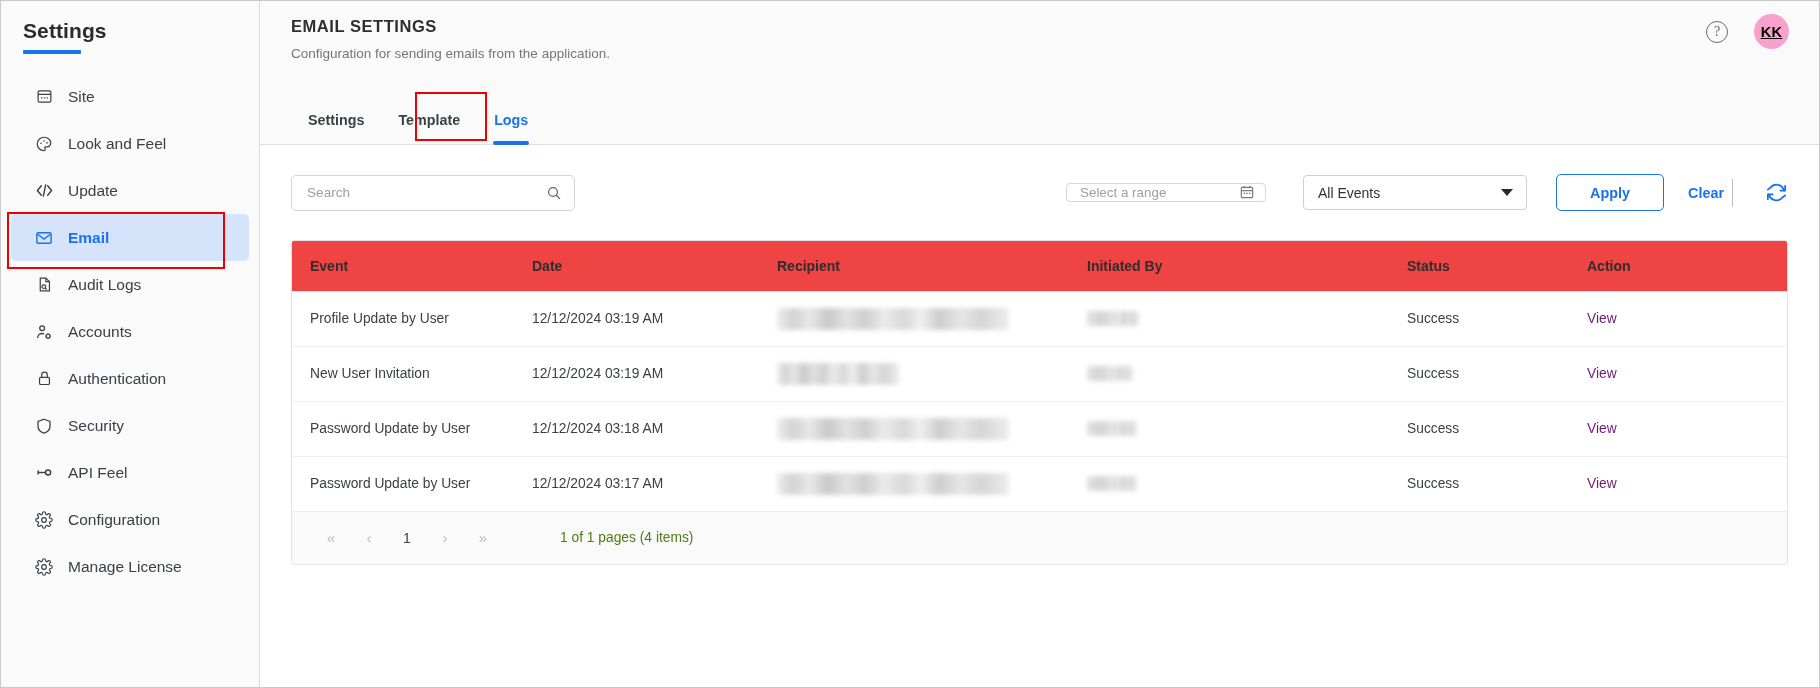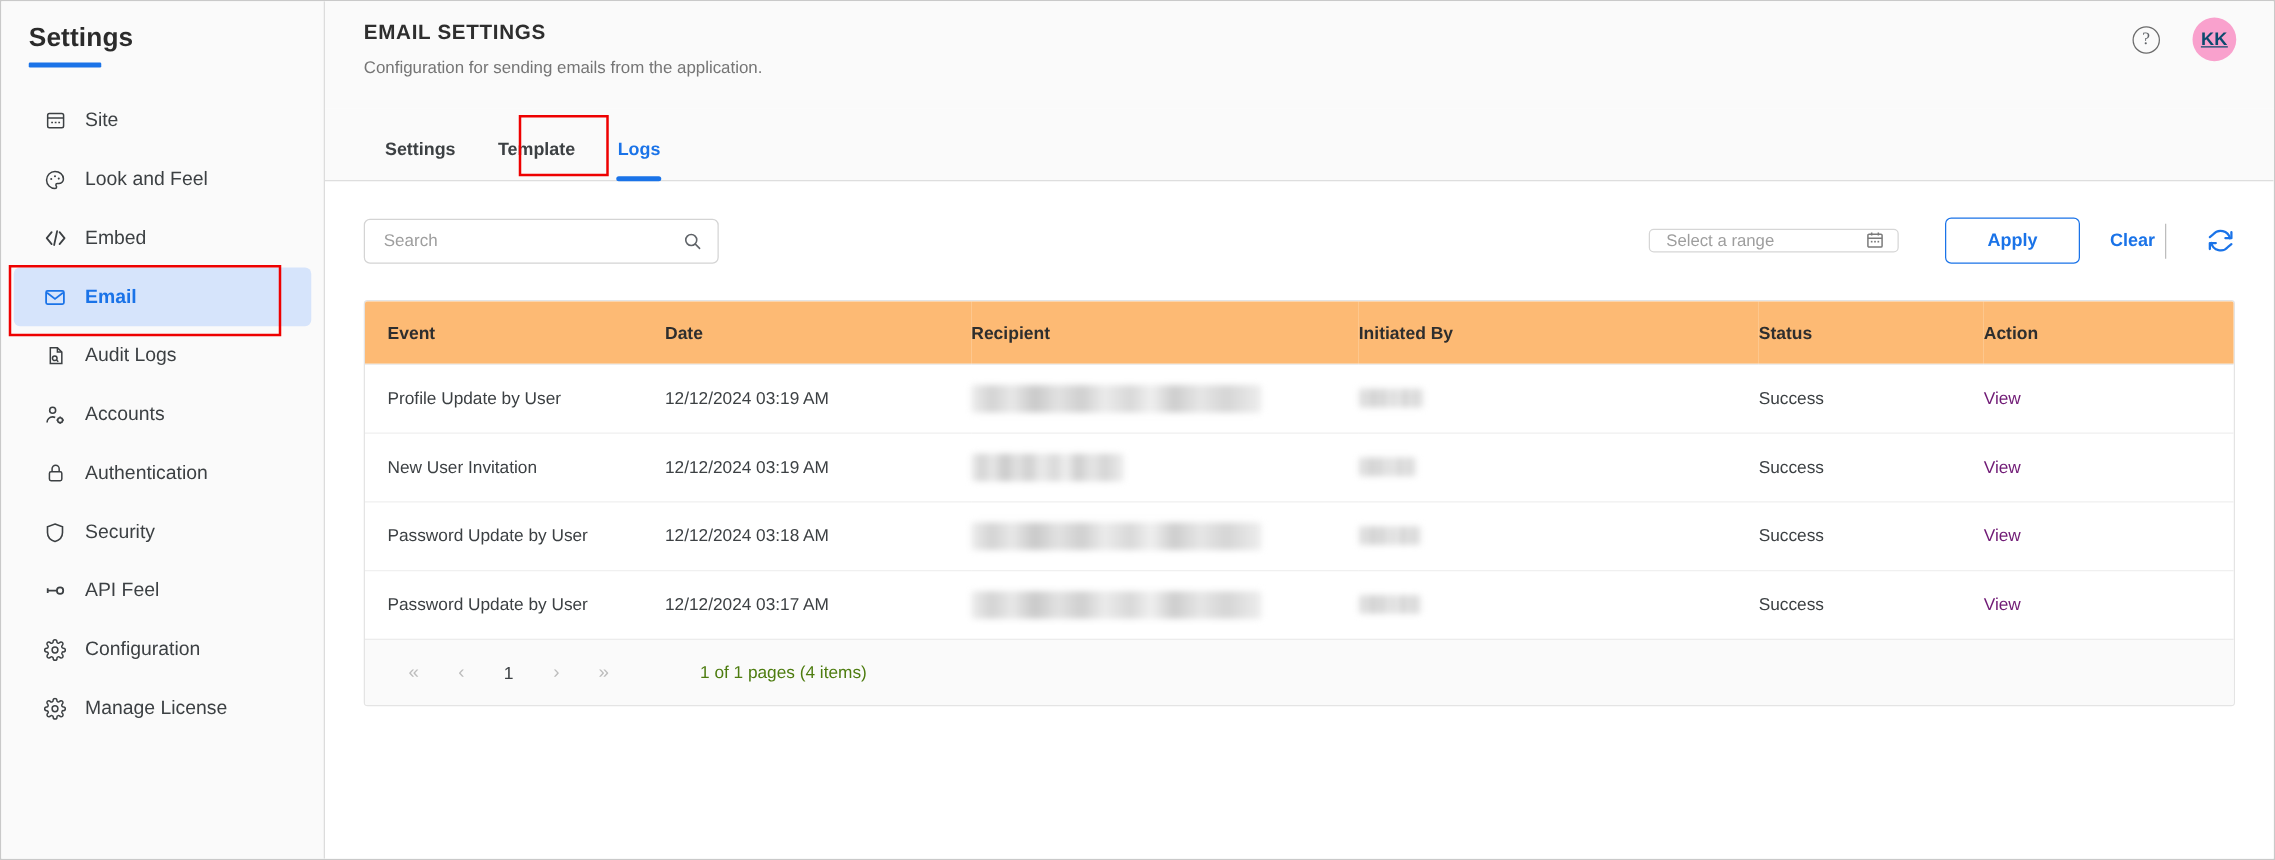--- a/index.html
+++ b/index.html
@@ -114,21 +114,21 @@
     color: #5f6368;
     font-size: 14px;
     display: flex; align-items: center; justify-content: center;
     cursor: pointer;
     font-family: "Liberation Serif", serif;
   }
   .avatar {
     width: 35px; height: 35px;
     border-radius: 50%;
     background: #f9a1cd;
-    color: #0c4a6e;
+    color: #000000;
     font-size: 14.5px;
     font-weight: 700;
     display: flex; align-items: center; justify-content: center;
     cursor: pointer;
     letter-spacing: .3px;
     text-decoration: underline;
   }
 
   
   .tabs-bar {
@@ -267,21 +267,21 @@
   .refresh-icon { color: #1a73e8; cursor: pointer; display: flex; }
 
   
   .table-card {
     border: 1px solid #e4e4e4;
     border-radius: 3px;
     background: #fff;
     overflow: hidden;
   }
   table { width: 100%; border-collapse: collapse; }
-  thead tr { background: #fdba74; border-bottom: 1px solid #ececec; }
+  thead tr { background: #ef4444; border-bottom: 1px solid #ececec; }
   thead th {
     text-align: left;
     font-size: 14px;
     font-weight: 700;
     color: #2e2e2e;
     padding: 16px 0 16px 0;
     height: 50px;
   }
   tbody tr { border-bottom: 1px solid #f0f0f0; }
   tbody tr:last-child { border-bottom: none; }
@@ -384,21 +384,21 @@
       </div>
 
       <div class="nav-item">
         <span class="nav-icon">
           <svg width="19" height="19" viewBox="0 0 24 24" fill="none" stroke="currentColor" stroke-width="1.8" stroke-linecap="round" stroke-linejoin="round">
             <polyline points="8 6 3 12 8 18"></polyline>
               <polyline points="16 6 21 12 16 18"></polyline>
               <line x1="13.5" y1="5" x2="10.5" y2="19"></line>
           </svg>
         </span>
-        <span>Embed</span>
+        <span>Update</span>
       </div>
 
       <div class="nav-item active">
         <span class="nav-icon">
           <svg width="18" height="18" viewBox="0 0 24 24" fill="none" stroke="currentColor" stroke-width="1.9">
             <rect x="2.5" y="5" width="19" height="14" rx="1.6"></rect>
               <polyline points="3.5 7 12 13.5 20.5 7"></polyline>
           </svg>
         </span>
         <span>Email</span>
@@ -536,20 +536,24 @@
                 <line x1="3.5" y1="10" x2="20.5" y2="10"></line>
                 <line x1="8" y1="3" x2="8" y2="6.5"></line>
                   <line x1="16" y1="3" x2="16" y2="6.5"></line>
                 <rect x="7" y="13" width="2" height="2" fill="currentColor" stroke="none"></rect>
                 <rect x="11" y="13" width="2" height="2" fill="currentColor" stroke="none"></rect>
                 <rect x="15" y="13" width="2" height="2" fill="currentColor" stroke="none"></rect>
               </svg>
             </span>
           </div>
 
+          <div class="select-box">
+            <span class="sel-text">All Events</span>
+            <span class="caret"></span>
+          </div>
 
           <div class="apply-btn">Apply</div>
           <div class="clear-link">Clear</div>
           <div class="vdivider"></div>
           <div class="refresh-icon">
             <svg width="23" height="23" viewBox="0 0 24 24" fill="none" stroke="currentColor" stroke-width="1.9" stroke-linecap="round" stroke-linejoin="round">
               <polyline points="21 5 21 10 16 10"></polyline>
               <path d="M19.8 10a8 8 0 0 0-14-3.2L3 9"></path>
               <polyline points="3 19 3 14 8 14"></polyline>
               <path d="M4.2 14a8 8 0 0 0 14 3.2L21 15"></path>

